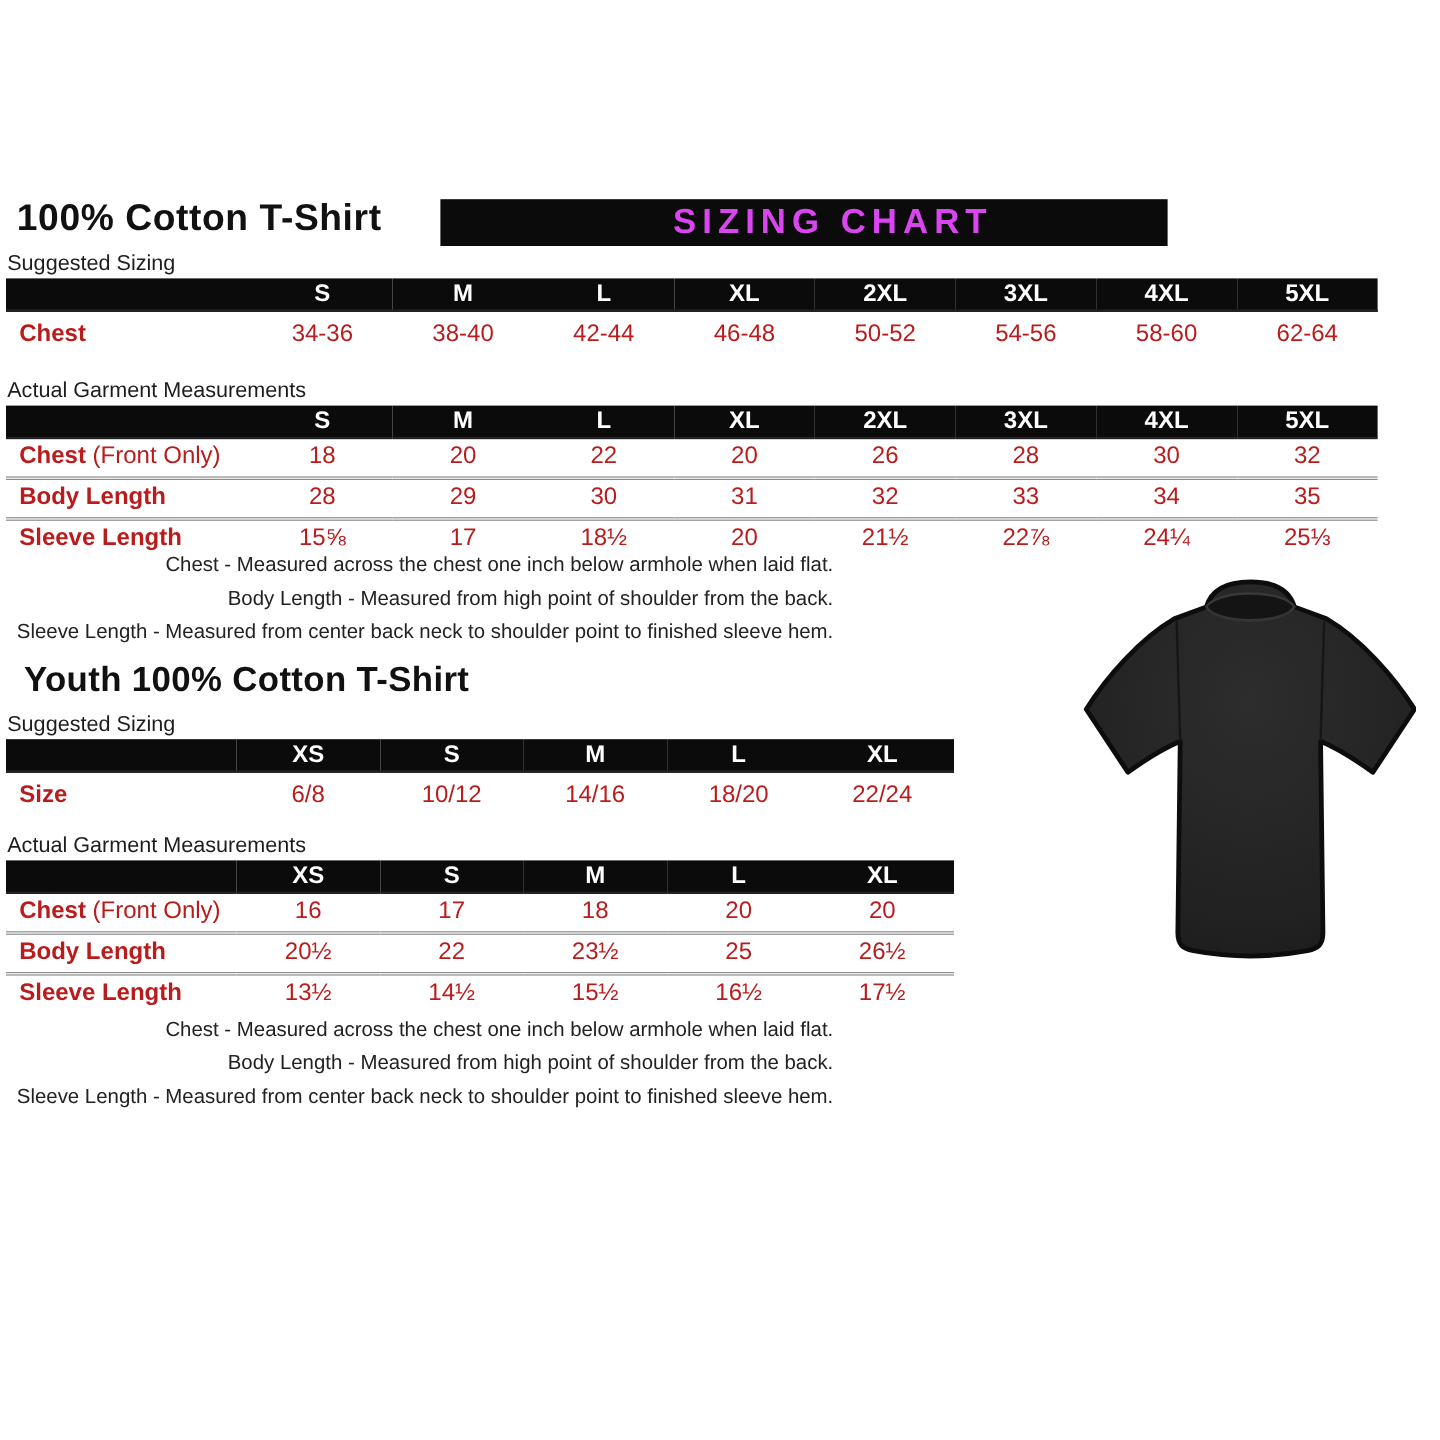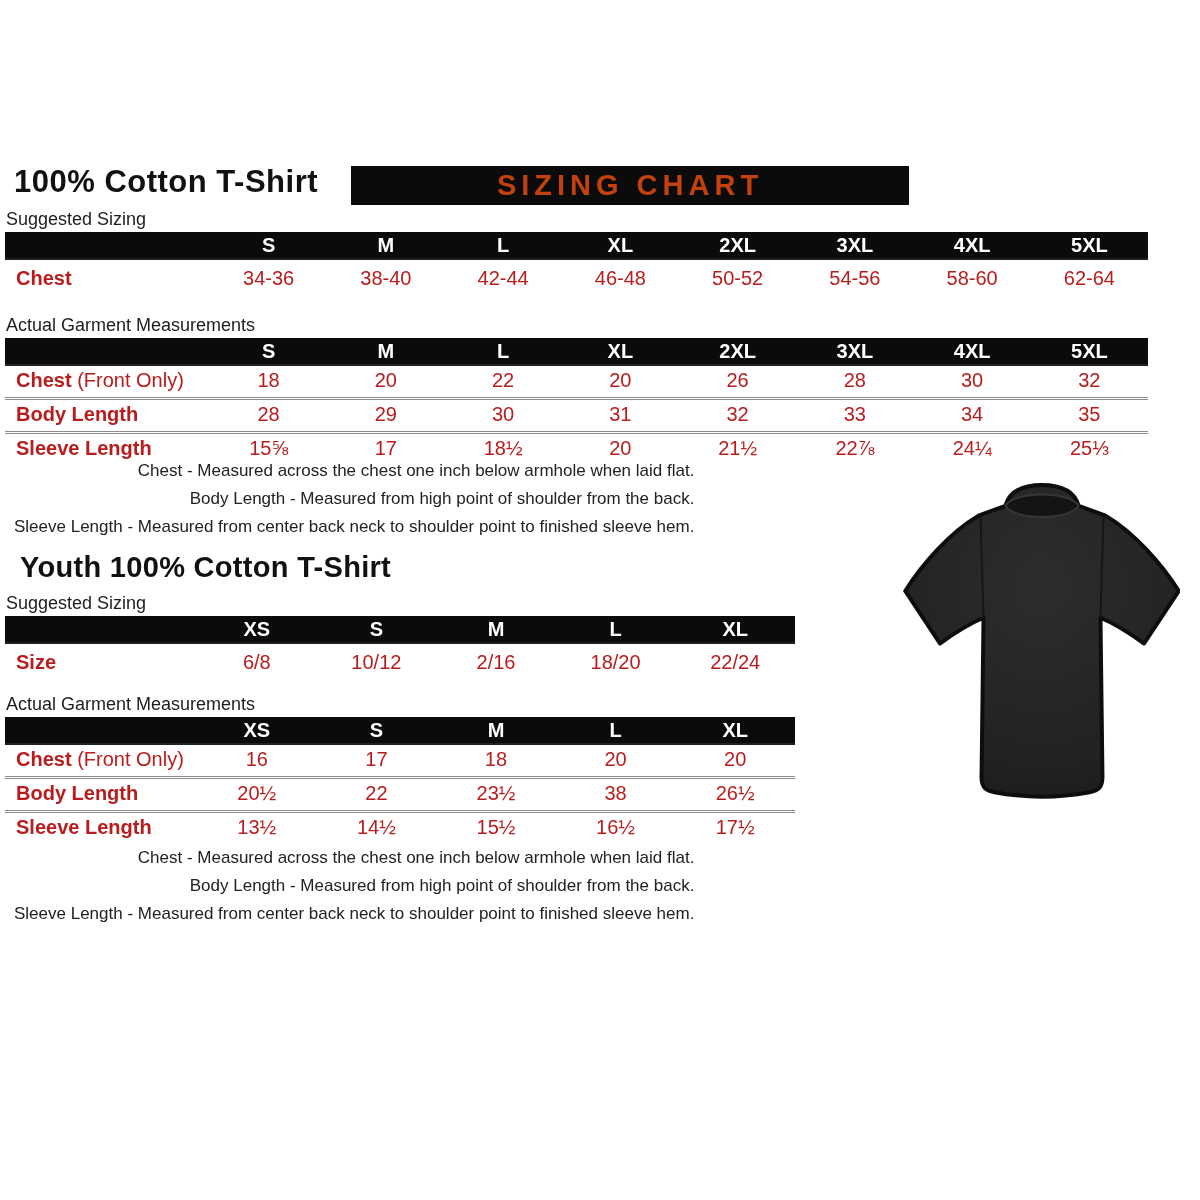--- a/index.html
+++ b/index.html
@@ -4,23 +4,23 @@
 <style>
   html,body{margin:0;padding:0;background:#ffffff;}
   .page{
     position:relative;width:1180px;height:1200px;background:#ffffff;
     font-family:"Liberation Sans",sans-serif;color:#1a1a1a;overflow:hidden;
   }
   .heading{position:absolute;font-weight:bold;color:#111;white-space:nowrap;}
   .heading-adult{left:14px;top:164px;font-size:31px;letter-spacing:0.5px;}
   .heading-youth{left:20px;top:551px;font-size:29px;letter-spacing:0.3px;}
   .banner{
-    position:absolute;left:351px;top:166px;width:558px;height:39px;
-    background:#0b0b0b;color:#c2410c;display:flex;align-items:center;justify-content:center;
-    font-size:29px;font-weight:bold;letter-spacing:5px;white-space:nowrap;
+    position:absolute;left:367px;top:166px;width:558px;height:39px;
+    background:#0b0b0b;color:#d946ef;display:flex;align-items:center;justify-content:center;
+    font-size:29px;font-weight:bold;letter-spacing:5px;white-space:nowrap;padding-left:48px;
   }
   .section-label{position:absolute;font-size:18px;color:#1d1d1d;white-space:nowrap;}
   table.size-table{position:absolute;border-collapse:collapse;table-layout:fixed;}
   table.size-table thead th{
     background:#0b0b0b;color:#ffffff;font-size:20px;font-weight:bold;
     height:26px;padding:0;text-align:center;border-bottom:2px solid #222222;
   }
   table.size-table tbody td{
     font-size:20px;text-align:center;vertical-align:middle;padding:3px 0 5px;color:#b91c1c;
   }
@@ -175,21 +175,21 @@
         <th>M</th>
         <th>L</th>
         <th>XL</th>
       </tr>
     </thead>
     <tbody>
       <tr>
         <td class="row-label">Size</td>
         <td>6/8</td>
         <td>10/12</td>
-        <td>2/16</td>
+        <td>14/16</td>
         <td>18/20</td>
         <td>22/24</td>
       </tr>
     </tbody>
   </table>
 
   <div class="section-label" style="left:6px;top:694px;">Actual Garment Measurements</div>
 
   <table class="size-table actual" style="left:5px;top:717px;width:790px;">
     <colgroup>
@@ -217,21 +217,21 @@
         <td>17</td>
         <td>18</td>
         <td>20</td>
         <td>20</td>
       </tr>
       <tr>
         <td class="row-label">Body Length</td>
         <td>20½</td>
         <td>22</td>
         <td>23½</td>
-        <td>38</td>
+        <td>25</td>
         <td>26½</td>
       </tr>
       <tr>
         <td class="row-label">Sleeve Length</td>
         <td>13½</td>
         <td>14½</td>
         <td>15½</td>
         <td>16½</td>
         <td>17½</td>
       </tr>

